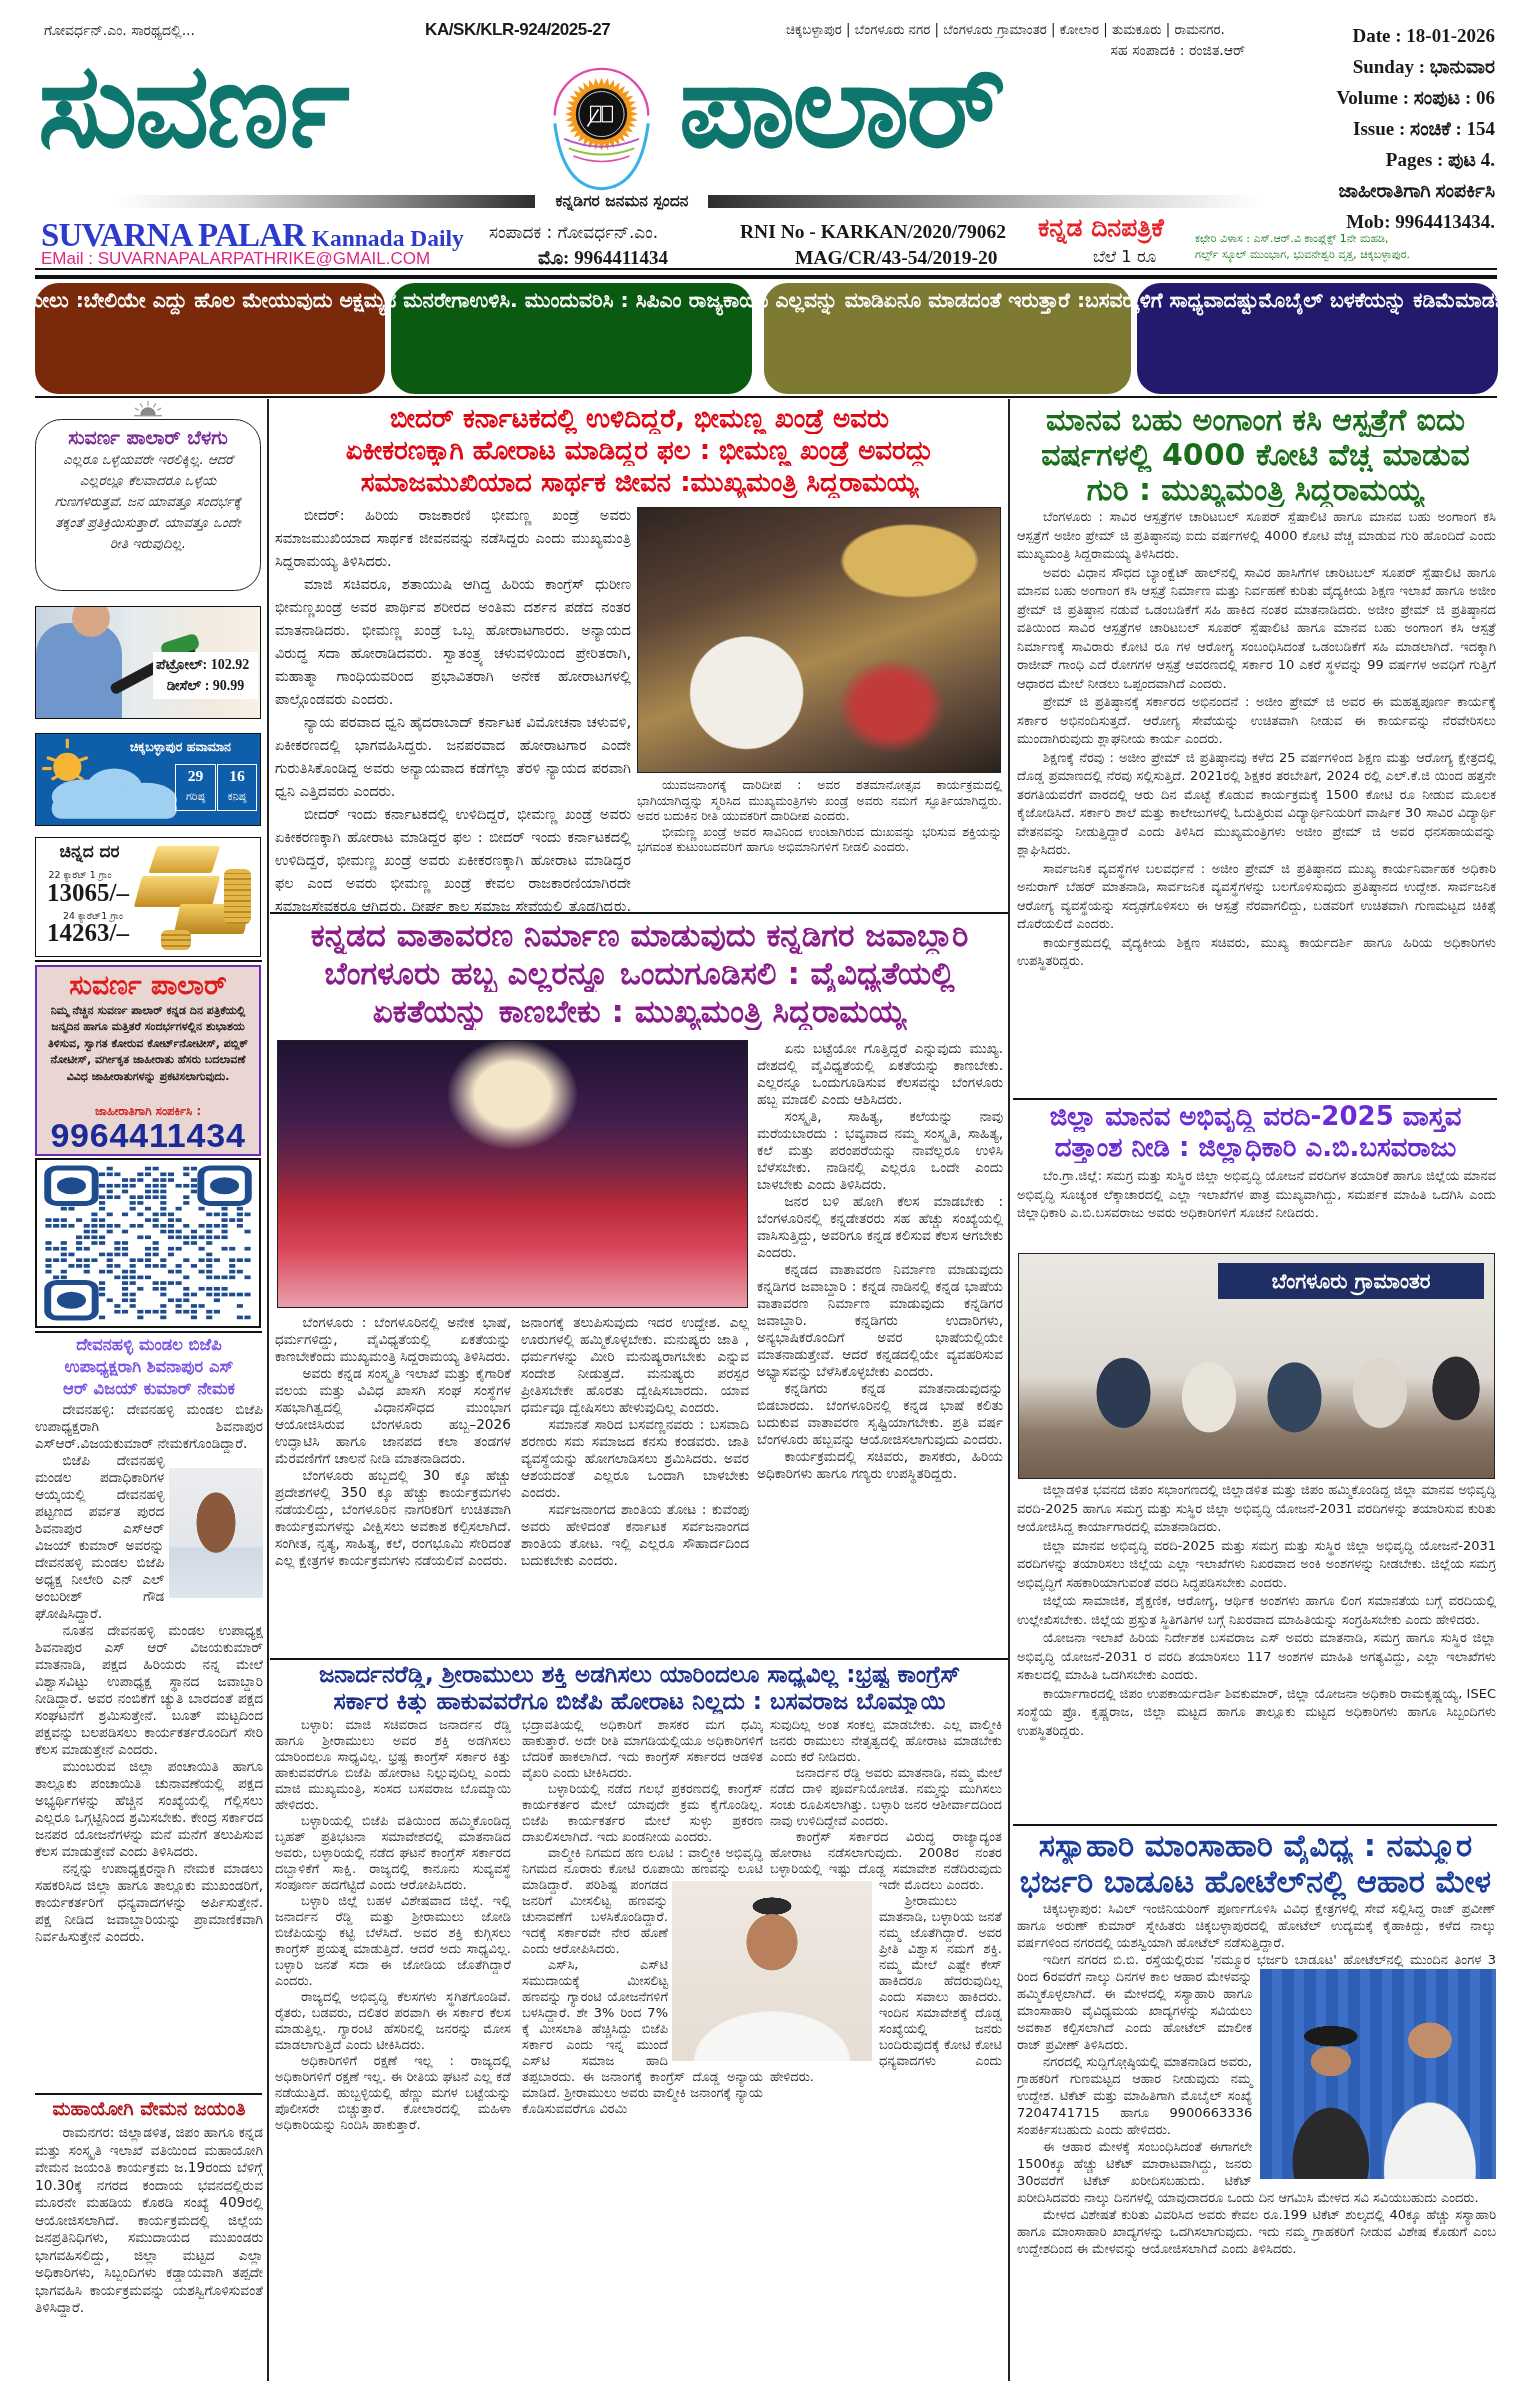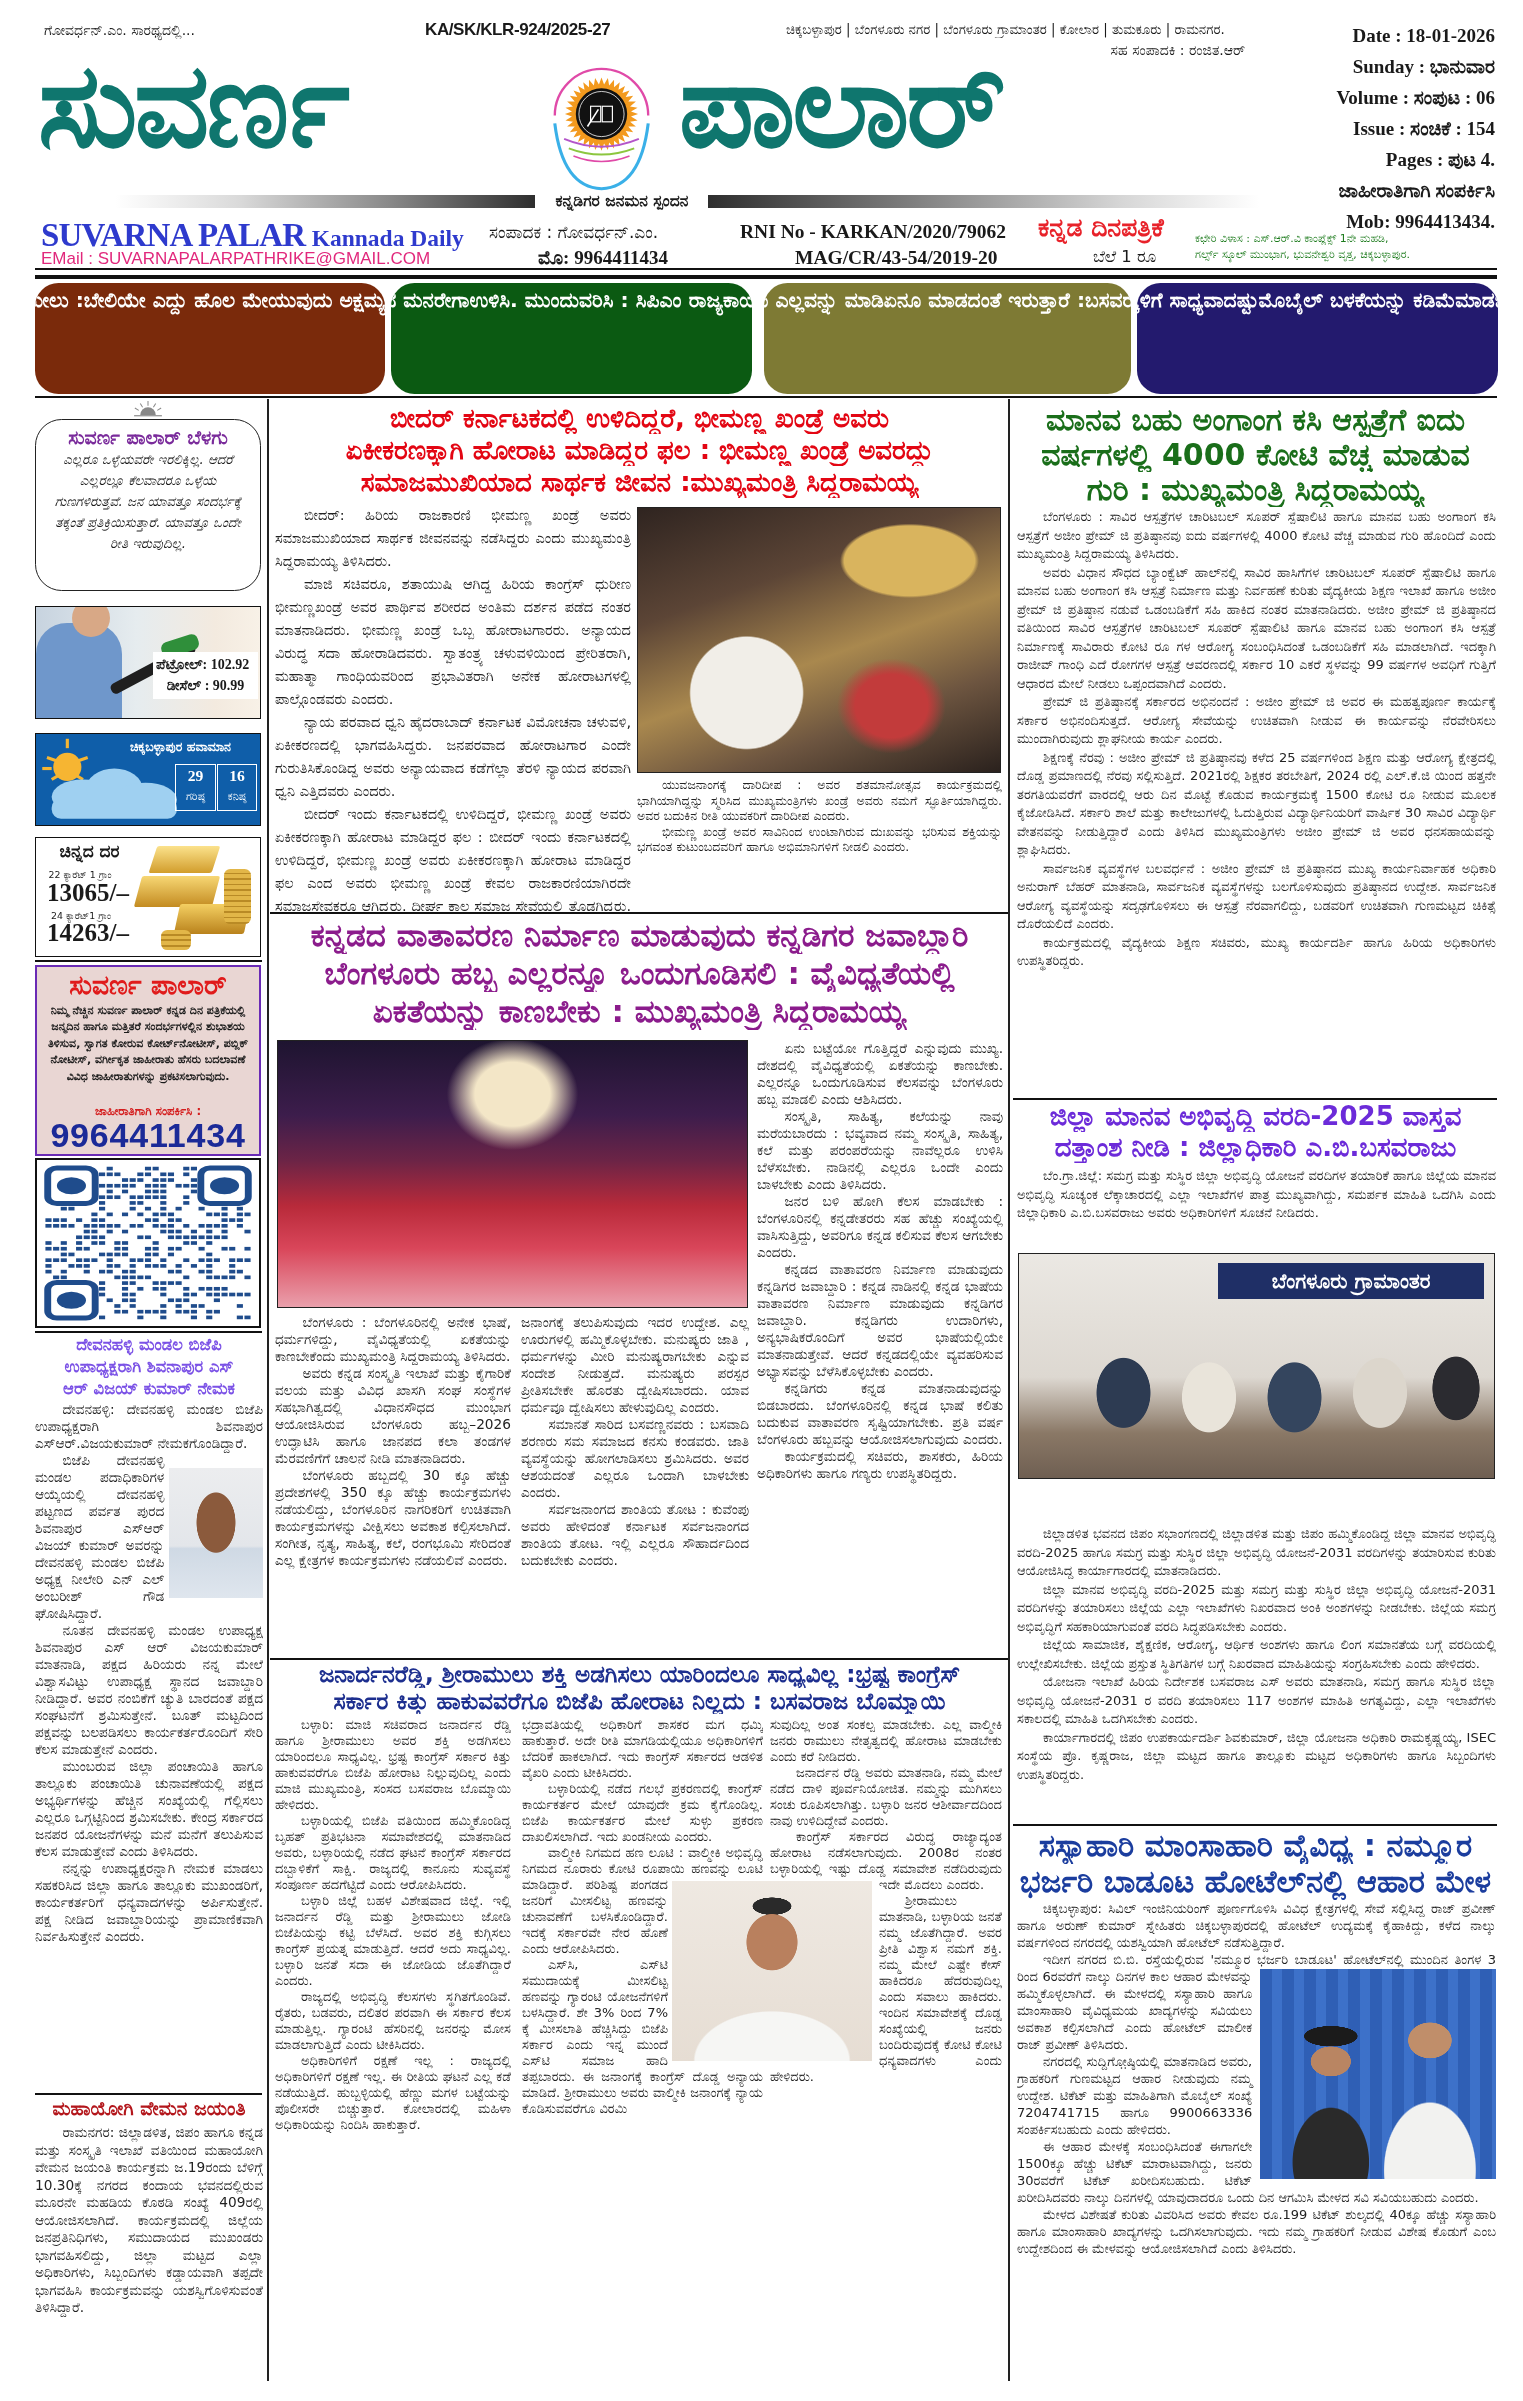--- a/index.html
+++ b/index.html
@@ -209,21 +209,21 @@
 
   <div class="a gold">
     <div class="a" style="left:117px;top:7.8px;width:63px;height:26.6px;background:linear-gradient(#fbe28c,#d29d2c);transform:skewX(-18deg);border-radius:2.3px;"></div>
     <div class="a" style="left:102px;top:38px;width:78px;height:31px;background:linear-gradient(#f7d774,#c38b21);transform:skewX(-15deg);border-radius:2.3px;"></div>
     <div class="a" style="left:141px;top:66px;width:70px;height:30px;background:linear-gradient(#f4cf62,#b9821c);transform:skewX(-12deg);border-radius:2.3px;"></div>
     <div class="a" style="left:188px;top:31px;width:26.6px;height:55px;background:repeating-linear-gradient(#e2b648 0 3.9px,#b98a25 3.9px 5.5px);border-radius:6.3px;"></div>
     <div class="a" style="left:125px;top:92px;width:30px;height:20.3px;background:repeating-linear-gradient(#e2b648 0 3.9px,#b98a25 3.9px 5.5px);border-radius:6.3px;"></div>
     <div class="a nowrap" style="left:23.5px;top:3.1px;font-size:17px;font-weight:bold;">ಚಿನ್ನದ ದರ</div>
     <div class="a nowrap" style="left:12.5px;top:31px;font-size:9.4px;">22 ಕ್ಯಾರೆಟ್ 1 ಗ್ರಾಂ</div>
     <div class="a nowrap serif" style="left:11px;top:41px;font-size:25px;font-weight:bold;">13065/–</div>
-    <div class="a nowrap" style="left:15px;top:72px;font-size:9.4px;">24 ಕ್ಯಾರೆಟ್1 ಗ್ರಾಂ</div>
+    <div class="a nowrap" style="left:27px;top:72px;font-size:9.4px;">24 ಕ್ಯಾರೆಟ್1 ಗ್ರಾಂ</div>
     <div class="a nowrap serif" style="left:11px;top:81px;font-size:25px;font-weight:bold;">14263/–</div>
   </div>
 
   <div class="rule" style="left:35px;top:960px;width:227px;height:2.3px;"></div>
 
   <div class="a ad">
     <div class="nowrap" style="font-size:26.6px;font-weight:bold;color:#e01b1b;line-height:36px;">ಸುವರ್ಣ ಪಾಲಾರ್</div>
     <div style="font-size:11px;line-height:16.4px;font-weight:bold;padding:0 4px;height:100px;overflow:hidden;">ನಿಮ್ಮ ನೆಚ್ಚಿನ ಸುವರ್ಣ ಪಾಲಾರ್ ಕನ್ನಡ ದಿನ ಪತ್ರಿಕೆಯಲ್ಲಿ ಜನ್ಮದಿನ ಹಾಗೂ ಮತ್ತಿತರೆ ಸಂದರ್ಭಗಳಲ್ಲಿನ ಶುಭಾಶಯ ತಿಳಿಸುವ, ಸ್ವಾಗತ ಕೋರುವ ಕೋರ್ಟ್‌ನೋಟೀಸ್, ಪಬ್ಲಿಕ್ ನೋಟೀಸ್, ವರ್ಗೀಕೃತ ಜಾಹೀರಾತು ಹೆಸರು ಬದಲಾವಣೆ ವಿವಿಧ ಜಾಹೀರಾತುಗಳನ್ನು ಪ್ರಕಟಿಸಲಾಗುವುದು.</div>
     <div class="nowrap" style="font-size:11.7px;font-weight:bold;color:#d41e1e;line-height:17px;">ಜಾಹೀರಾತಿಗಾಗಿ ಸಂಪರ್ಕಿಸಿ :</div>
     <div class="nowrap sans" style="font-size:34px;font-weight:bold;color:#1b2a98;line-height:31px;letter-spacing:0.8px;">9964411434</div>
@@ -644,21 +644,21 @@
   <div class="hl" style="left:1013px;top:1101px;width:485px;height:64px;color:#6c2bd9;font-size:26px;line-height:31px;">
     <div>ಜಿಲ್ಲಾ ಮಾನವ ಅಭಿವೃದ್ಧಿ ವರದಿ-2025 ವಾಸ್ತವ</div>
     <div>ದತ್ತಾಂಶ ನೀಡಿ : ಜಿಲ್ಲಾಧಿಕಾರಿ ಎ.ಬಿ.ಬಸವರಾಜು</div>
   </div>
   <div class="txt" style="left:1017px;top:1167px;width:479px;height:83px;font-size:13px;line-height:18.5px;">
     <p>ಬೆಂ.ಗ್ರಾ.ಜಿಲ್ಲೆ: ಸಮಗ್ರ ಮತ್ತು ಸುಸ್ಥಿರ ಜಿಲ್ಲಾ ಅಭಿವೃದ್ಧಿ ಯೋಜನೆ ವರದಿಗಳ ತಯಾರಿಕೆ ಹಾಗೂ ಜಿಲ್ಲೆಯ ಮಾನವ ಅಭಿವೃದ್ಧಿ ಸೂಚ್ಯಂಕ ಲೆಕ್ಕಾಚಾರದಲ್ಲಿ ಎಲ್ಲಾ ಇಲಾಖೆಗಳ ಪಾತ್ರ ಮುಖ್ಯವಾಗಿದ್ದು, ಸಮರ್ಪಕ ಮಾಹಿತಿ ಒದಗಿಸಿ ಎಂದು ಜಿಲ್ಲಾಧಿಕಾರಿ ಎ.ಬಿ.ಬಸವರಾಜು ಅವರು ಅಧಿಕಾರಿಗಳಿಗೆ ಸೂಚನೆ ನೀಡಿದರು.</p>
   </div>
   <div class="photo" style="left:1018px;top:1253px;width:475px;height:224px;background:radial-gradient(ellipse 8% 22% at 22% 62%,#2d3b52 0 70%,transparent 72%),radial-gradient(ellipse 8% 22% at 40% 64%,#e9e4da 0 70%,transparent 72%),radial-gradient(ellipse 8% 22% at 58% 64%,#34455e 0 70%,transparent 72%),radial-gradient(ellipse 8% 22% at 76% 62%,#dcd6cc 0 70%,transparent 72%),radial-gradient(ellipse 7% 20% at 92% 60%,#2b2b30 0 70%,transparent 72%),linear-gradient(180deg,#ebe8e3 0%,#ddd8d1 55%,#8a7866 80%,#6f5f52 100%);">
     <div class="a nowrap" style="left:199px;top:9.4px;width:266px;height:36px;background:#1f2f66;color:#fff;font-size:20.3px;line-height:36px;text-align:center;font-weight:bold;overflow:hidden;">ಬೆಂಗಳೂರು ಗ್ರಾಮಾಂತರ</div>
   </div>
-  <div class="txt" style="left:1017px;top:1481px;width:479px;height:341px;font-size:13px;line-height:18.5px;margin-top:44px;">
+  <div class="txt" style="left:1017px;top:1481px;width:479px;height:341px;font-size:13px;line-height:18.5px;">
     <p>ಜಿಲ್ಲಾಡಳಿತ ಭವನದ ಜಿಪಂ ಸಭಾಂಗಣದಲ್ಲಿ ಜಿಲ್ಲಾಡಳಿತ ಮತ್ತು ಜಿಪಂ ಹಮ್ಮಿಕೊಂಡಿದ್ದ ಜಿಲ್ಲಾ ಮಾನವ ಅಭಿವೃದ್ಧಿ ವರದಿ-2025 ಹಾಗೂ ಸಮಗ್ರ ಮತ್ತು ಸುಸ್ಥಿರ ಜಿಲ್ಲಾ ಅಭಿವೃದ್ಧಿ ಯೋಜನೆ-2031 ವರದಿಗಳನ್ನು ತಯಾರಿಸುವ ಕುರಿತು ಆಯೋಜಿಸಿದ್ದ ಕಾರ್ಯಾಗಾರದಲ್ಲಿ ಮಾತನಾಡಿದರು.</p>
     <p>ಜಿಲ್ಲಾ ಮಾನವ ಅಭಿವೃದ್ಧಿ ವರದಿ-2025 ಮತ್ತು ಸಮಗ್ರ ಮತ್ತು ಸುಸ್ಥಿರ ಜಿಲ್ಲಾ ಅಭಿವೃದ್ಧಿ ಯೋಜನೆ-2031 ವರದಿಗಳನ್ನು ತಯಾರಿಸಲು ಜಿಲ್ಲೆಯ ಎಲ್ಲಾ ಇಲಾಖೆಗಳು ನಿಖರವಾದ ಅಂಕಿ ಅಂಶಗಳನ್ನು ನೀಡಬೇಕು. ಜಿಲ್ಲೆಯ ಸಮಗ್ರ ಅಭಿವೃದ್ಧಿಗೆ ಸಹಕಾರಿಯಾಗುವಂತೆ ವರದಿ ಸಿದ್ಧಪಡಿಸಬೇಕು ಎಂದರು.</p>
     <p>ಜಿಲ್ಲೆಯ ಸಾಮಾಜಿಕ, ಶೈಕ್ಷಣಿಕ, ಆರೋಗ್ಯ, ಆರ್ಥಿಕ ಅಂಶಗಳು ಹಾಗೂ ಲಿಂಗ ಸಮಾನತೆಯ ಬಗ್ಗೆ ವರದಿಯಲ್ಲಿ ಉಲ್ಲೇಖಿಸಬೇಕು. ಜಿಲ್ಲೆಯ ಪ್ರಸ್ತುತ ಸ್ಥಿತಿಗತಿಗಳ ಬಗ್ಗೆ ನಿಖರವಾದ ಮಾಹಿತಿಯನ್ನು ಸಂಗ್ರಹಿಸಬೇಕು ಎಂದು ಹೇಳಿದರು.</p>
     <p>ಯೋಜನಾ ಇಲಾಖೆ ಹಿರಿಯ ನಿರ್ದೇಶಕ ಬಸವರಾಜ ಎಸ್ ಅವರು ಮಾತನಾಡಿ, ಸಮಗ್ರ ಹಾಗೂ ಸುಸ್ಥಿರ ಜಿಲ್ಲಾ ಅಭಿವೃದ್ಧಿ ಯೋಜನೆ-2031 ರ ವರದಿ ತಯಾರಿಸಲು 117 ಅಂಶಗಳ ಮಾಹಿತಿ ಅಗತ್ಯವಿದ್ದು, ಎಲ್ಲಾ ಇಲಾಖೆಗಳು ಸಕಾಲದಲ್ಲಿ ಮಾಹಿತಿ ಒದಗಿಸಬೇಕು ಎಂದರು.</p>
     <p>ಕಾರ್ಯಾಗಾರದಲ್ಲಿ ಜಿಪಂ ಉಪಕಾರ್ಯದರ್ಶಿ ಶಿವಕುಮಾರ್, ಜಿಲ್ಲಾ ಯೋಜನಾ ಅಧಿಕಾರಿ ರಾಮಕೃಷ್ಣಯ್ಯ, ISEC ಸಂಸ್ಥೆಯ ಪ್ರೊ. ಕೃಷ್ಣರಾಜ, ಜಿಲ್ಲಾ ಮಟ್ಟದ ಹಾಗೂ ತಾಲ್ಲೂಕು ಮಟ್ಟದ ಅಧಿಕಾರಿಗಳು ಹಾಗೂ ಸಿಬ್ಬಂದಿಗಳು ಉಪಸ್ಥಿತರಿದ್ದರು.</p>
   </div>
 
   <div class="rule" style="left:1013px;top:1824px;width:484px;height:1.6px;"></div>
   <div class="hl" style="left:1013px;top:1828px;width:485px;height:72px;color:#1b3d9e;font-size:30.5px;line-height:36px;">
     <div>ಸಸ್ಯಾಹಾರಿ ಮಾಂಸಾಹಾರಿ ವೈವಿಧ್ಯ : ನಮ್ಮೂರ</div>

